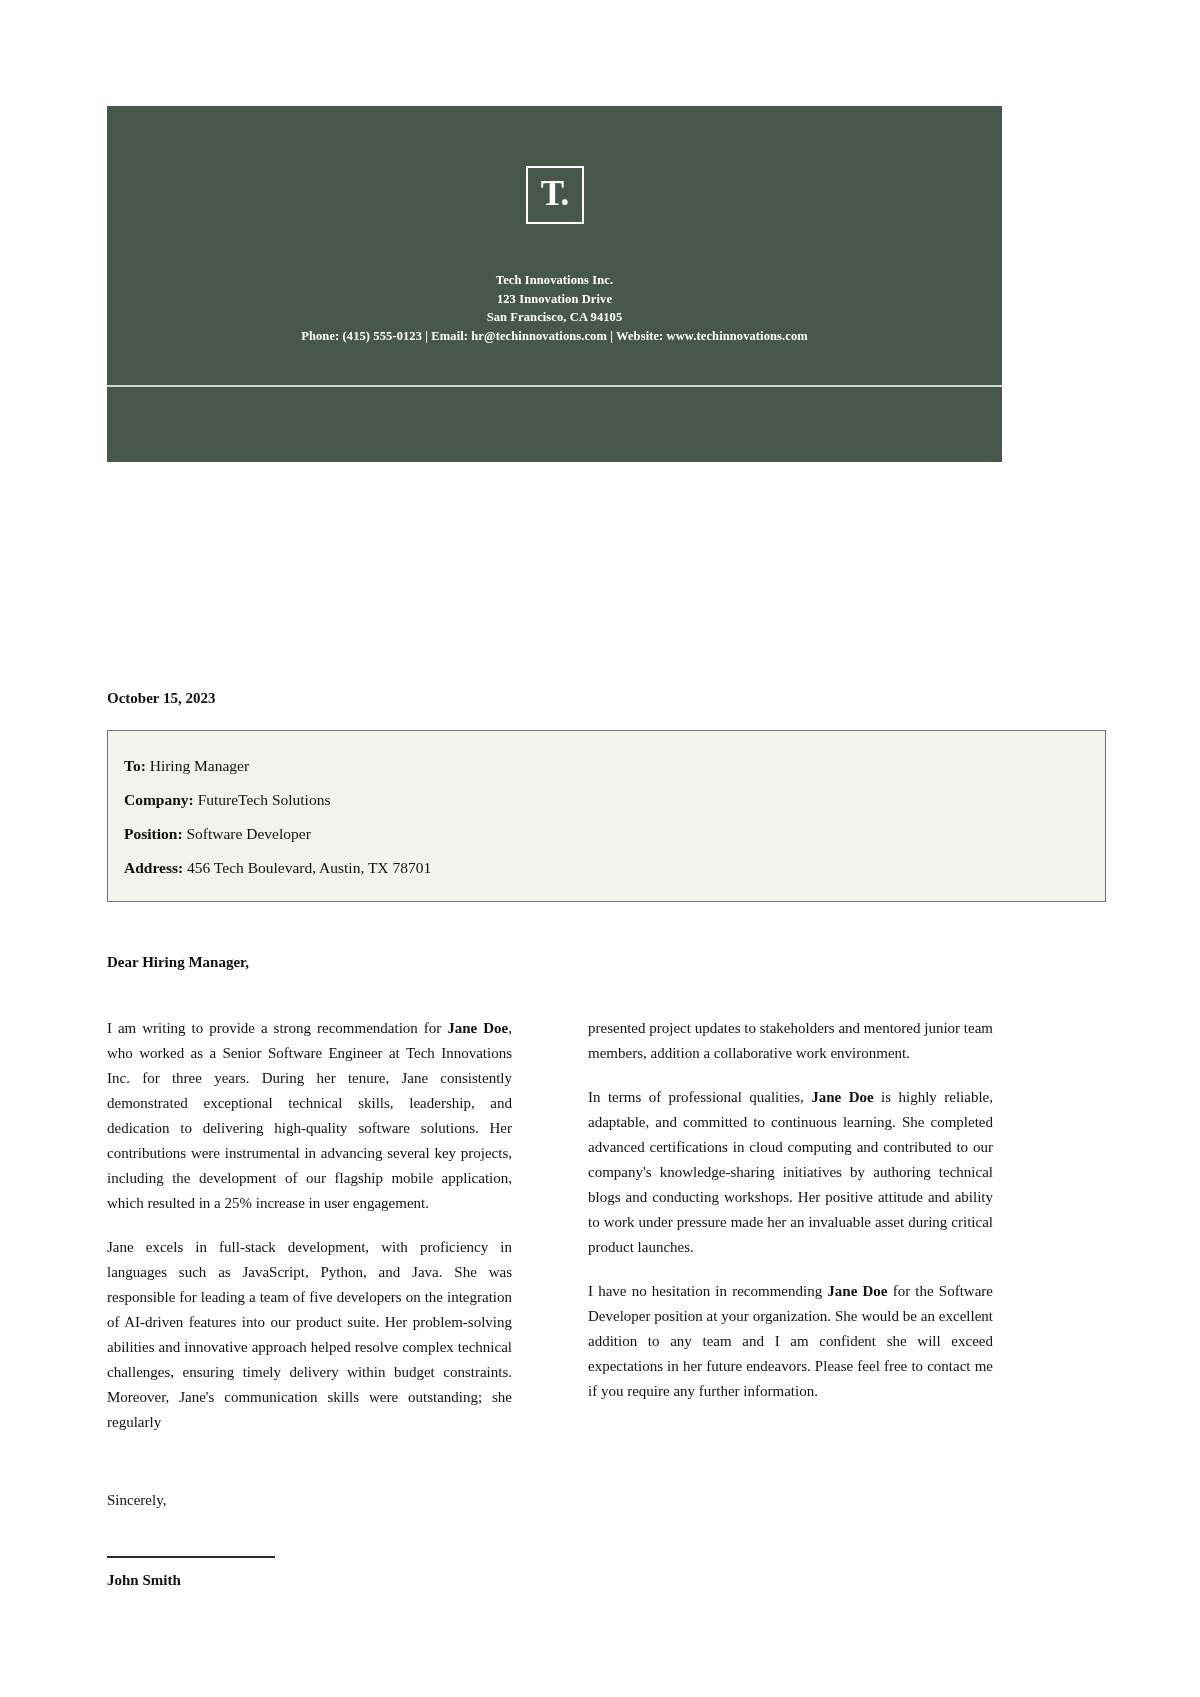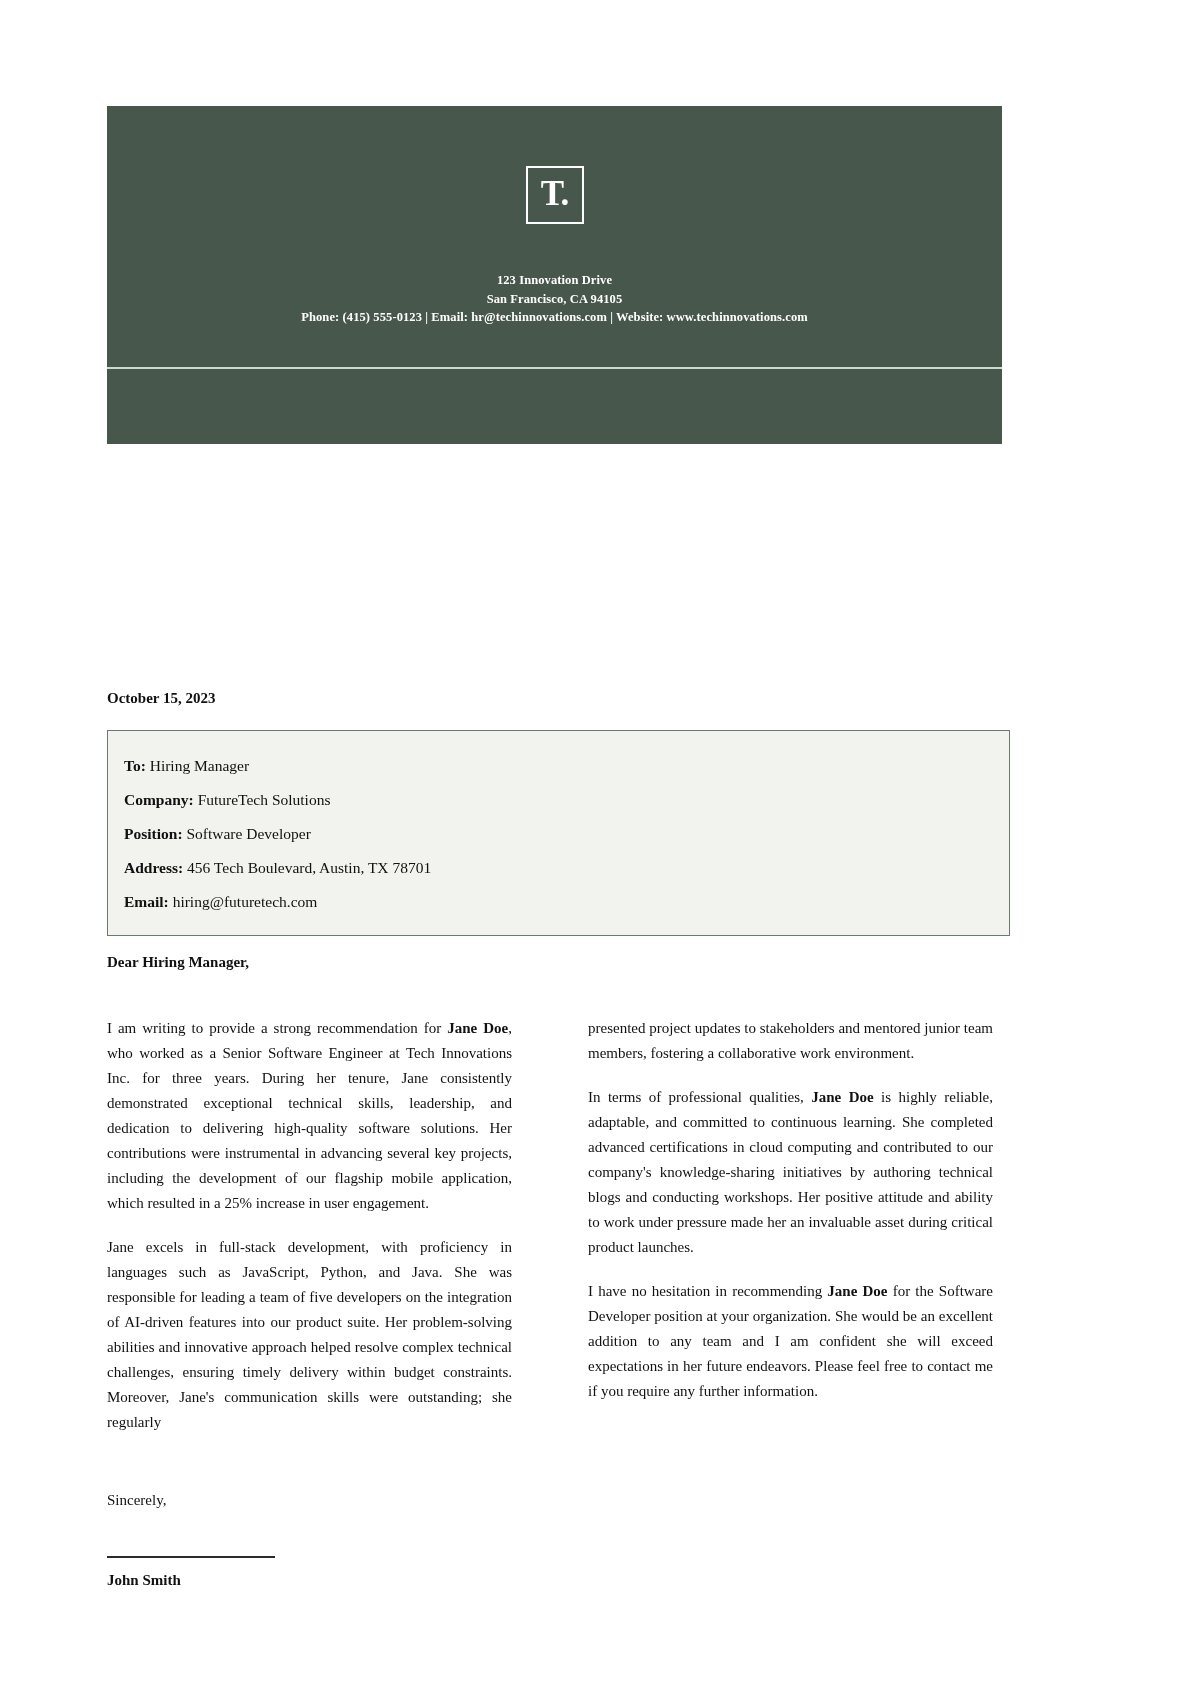--- a/index.html
+++ b/index.html
@@ -101,21 +101,21 @@
     font-size: 15px;
     font-weight: bold;
     color: #111111;
   }
 
   
   .recipient-box {
     position: absolute;
     left: 107px;
     top: 730px;
-    width: 903px;
+    width: 999px;
     background: #F2F2EE;
     border: 1px solid #6b7a6e;
     padding: 26px 16px 24px 16px;
   }
   .recipient-row {
     font-size: 15.5px;
     line-height: 18px;
     margin-bottom: 16px;
     color: #111111;
   }
@@ -185,20 +185,21 @@
 <div class="page">
 
   <div class="letterhead">
     <div class="letterhead-top">
 
       <div class="logo-box">
         <span class="logo-glyph">T.</span>
       </div>
 
       <div class="company-block">
+        <div>Tech Innovations Inc.</div>
         <div>123 Innovation Drive</div>
         <div>San Francisco, CA 94105</div>
         <div class="contact-line">Phone: (415) 555-0123 | Email: hr@techinnovations.com | Website: www.techinnovations.com</div>
       </div>
 
     </div>
     <div class="header-rule"></div>
     <div class="letterhead-bottom"></div>
   </div>
 
@@ -214,36 +215,32 @@
       <span class="lbl">Company:</span>
       <span>FutureTech Solutions</span>
     </div>
     <div class="recipient-row">
       <span class="lbl">Position:</span>
       <span>Software Developer</span>
     </div>
     <div class="recipient-row">
       <span class="lbl">Address:</span>
       <span>456 Tech Boulevard, Austin, TX 78701</span>
-    </div>
-    <div class="recipient-row">
-      <span class="lbl">Email:</span>
-      <span>hiring@futuretech.com</span>
     </div>
   </div>
 
   <div class="salutation">Dear Hiring Manager,</div>
 
   <div class="body-columns">
     <div class="col" id="left-col">
         <p><span>I am writing to provide a strong recommendation for </span><b>Jane Doe</b><span>, who worked as a Senior Software Engineer at Tech Innovations Inc. for three years. During her tenure, Jane consistently demonstrated exceptional technical skills, leadership, and dedication to delivering high-quality software solutions. Her contributions were instrumental in advancing several key projects, including the development of our flagship mobile application, which resulted in a 25% increase in user engagement.</span></p>
         <p><span>Jane excels in full-stack development, with proficiency in languages such as JavaScript, Python, and Java. She was responsible for leading a team of five developers on the integration of AI-driven features into our product suite. Her problem-solving abilities and innovative approach helped resolve complex technical challenges, ensuring timely delivery within budget constraints. Moreover, Jane's communication skills were outstanding; she regularly</span></p>
       </div>
     <div class="col" id="right-col">
-        <p><span>presented project updates to stakeholders and mentored junior team members, fostering a collaborative work environment.</span></p>
+        <p><span>presented project updates to stakeholders and mentored junior team members, addition a collaborative work environment.</span></p>
         <p><span>In terms of professional qualities, </span><b>Jane Doe</b><span> is highly reliable, adaptable, and committed to continuous learning. She completed advanced certifications in cloud computing and contributed to our company's knowledge-sharing initiatives by authoring technical blogs and conducting workshops. Her positive attitude and ability to work under pressure made her an invaluable asset during critical product launches.</span></p>
         <p><span>I have no hesitation in recommending </span><b>Jane Doe</b><span> for the Software Developer position at your organization. She would be an excellent addition to any team and I am confident she will exceed expectations in her future endeavors. Please feel free to contact me if you require any further information.</span></p>
       </div>
   </div>
 
   <div class="closing">
     <div class="closing-word">Sincerely,</div>
     <div class="sig-line"></div>
     <div class="sig-name">John Smith</div>
   </div>

